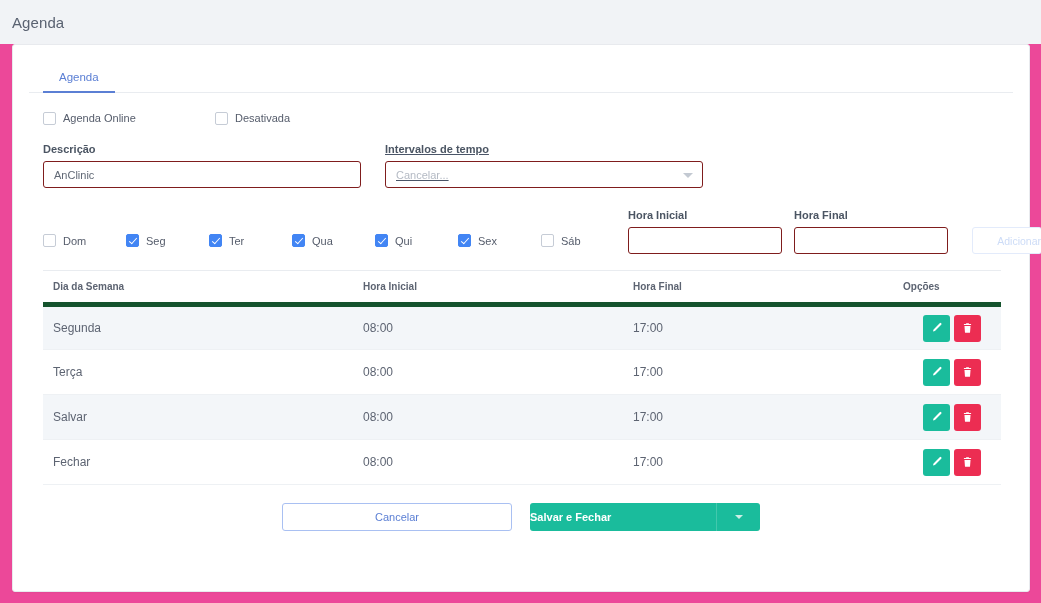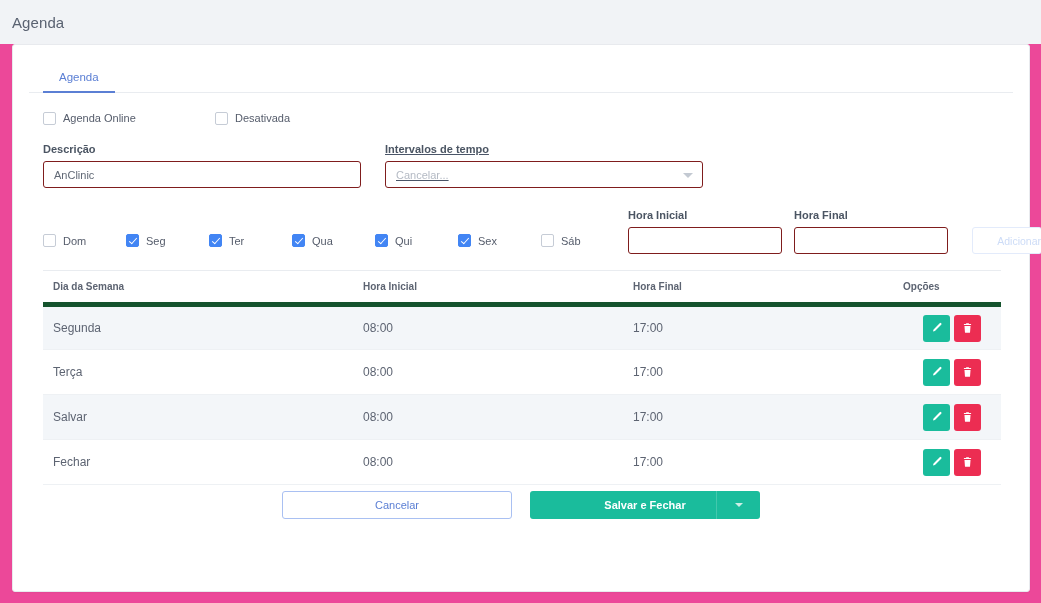--- a/index.html
+++ b/index.html
@@ -218,41 +218,40 @@
   .act.edit { background: #1abc9c; }
   .act.del  { background: #ec2d52; }
   .act svg { display: block; }
 
   
   .footer {
     display: flex;
     justify-content: center;
     align-items: center;
     gap: 18px;
-    margin-top: 6px;
+    margin-top: 18px;
   }
   .btn-cancel {
     width: 230px; height: 28px;
     border: 1px solid #a9c0f2;
     border-radius: 3px;
     background: #fff;
     color: #5b7fd4;
     font-size: 11px;
     display: flex; align-items: center; justify-content: center;
     cursor: pointer;
   }
   .btn-save {
     width: 230px; height: 28px;
     border-radius: 3px;
     background: #1abc9c;
     color: #fff;
     font-size: 11px;
     font-weight: bold;
     display: flex; align-items: center;
-    justify-content: center;
     position: relative;
     cursor: pointer;
   }
   .btn-save .split {
     position: absolute;
     right: 0; top: 0; bottom: 0;
     width: 44px;
     display: flex; align-items: center; justify-content: center;
     border-left: 1px solid rgba(255,255,255,.18);
   }

